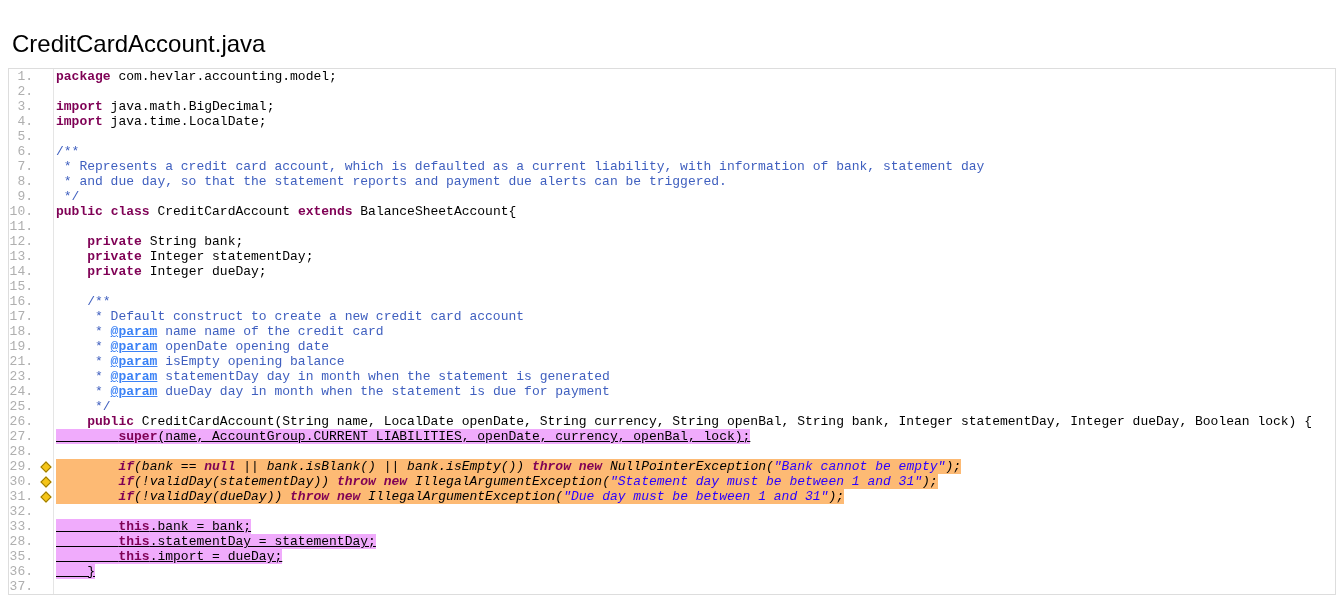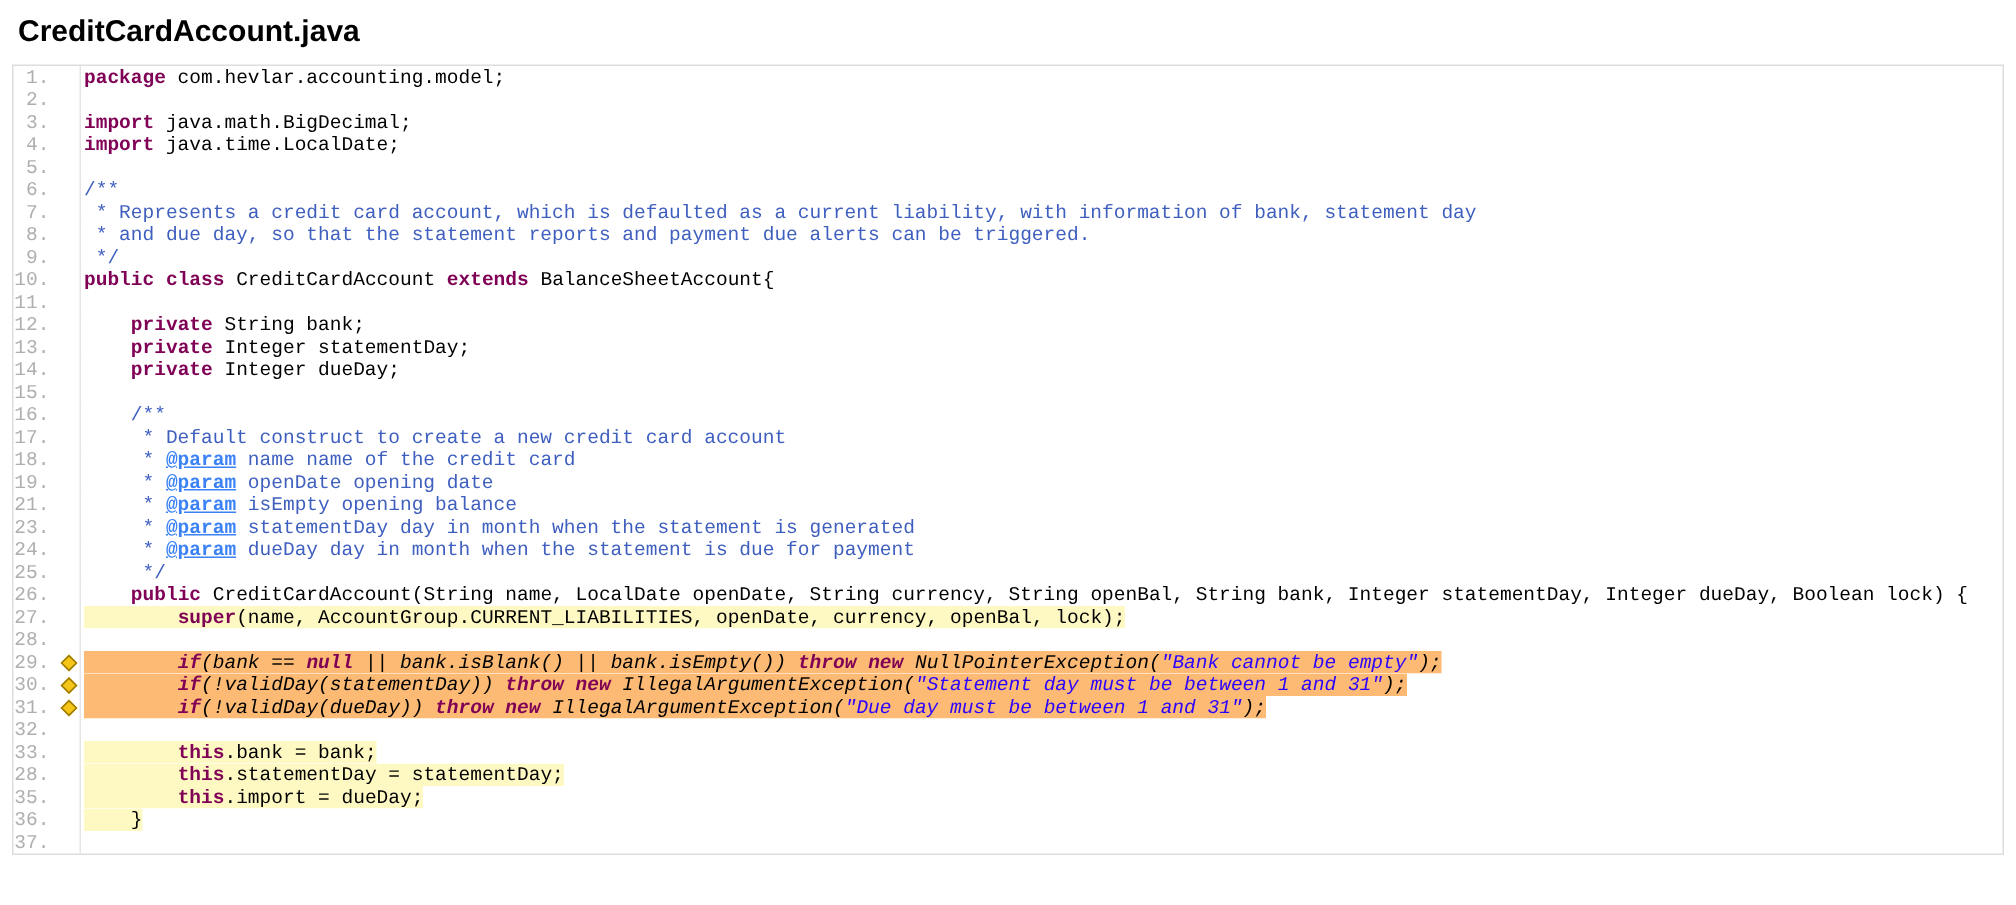--- a/index.html
+++ b/index.html
@@ -1,29 +1,29 @@
 <!DOCTYPE html>
 <html><head>
 <meta charset="utf-8">
 <style>
 * { margin:0; padding:0; box-sizing:border-box; }
 body { font-family:Arial,Helvetica,sans-serif; background:#fff; color:#000; }
-.header { font-weight:bold; font-size:20px; padding:10px 12px 6px; }
+.header { font-weight:normal; font-size:24px; padding:10px 12px 6px;margin-top:20px; }
 .code-block { border:1px solid #ddd; margin:4px 8px 0 8px; background:#fff; }
 .line { display:flex; font-family:"Courier New",Courier,monospace; font-size:13px; line-height:15px; white-space:pre; }
 .gutter { width:30px; text-align:right; color:#afafaf; padding-right:6px; flex-shrink:0; user-select:none; }
 .gutter::after { content:"."; color:#afafaf; }
 .glyph { width:14px; flex-shrink:0; display:flex; align-items:center; justify-content:center; }
 .diamond { width:8px; height:8px; background:#f5c518; border:1px solid #9a7a00; transform:rotate(45deg); }
 .code { border-left:1px solid #e5e5e5; padding-left:2px; flex:1; overflow:hidden; }
 .kw { color:#7f0055; font-weight:bold; }
 .str { color:#2a00ff; }
 .cmt { color:#3f5fbf; }
 .ann { color:#3b82f6; font-weight:bold;text-decoration:underline; }
-.hl-green { background:#fef9c3; display:inline-block; }
+.hl-green { background:#f0abfc; display:inline-block;text-decoration:underline; }
 .hl-yellow { background:#fdba74; display:inline-block;font-style:italic; }
 </style>
 </head>
 <body>
 
 <div class="header">CreditCardAccount.java</div>
 <div class="code-block" id="code-container">
     <div class="line"><div class="gutter">1</div><div class="glyph"></div><div class="code"><span class="kw">package</span><span> com.hevlar.accounting.model;</span></div></div>
     <div class="line"><div class="gutter">2</div><div class="glyph"></div><div class="code"></div></div>
     <div class="line"><div class="gutter">3</div><div class="glyph"></div><div class="code"><span class="kw">import</span><span> java.math.BigDecimal;</span></div></div>

